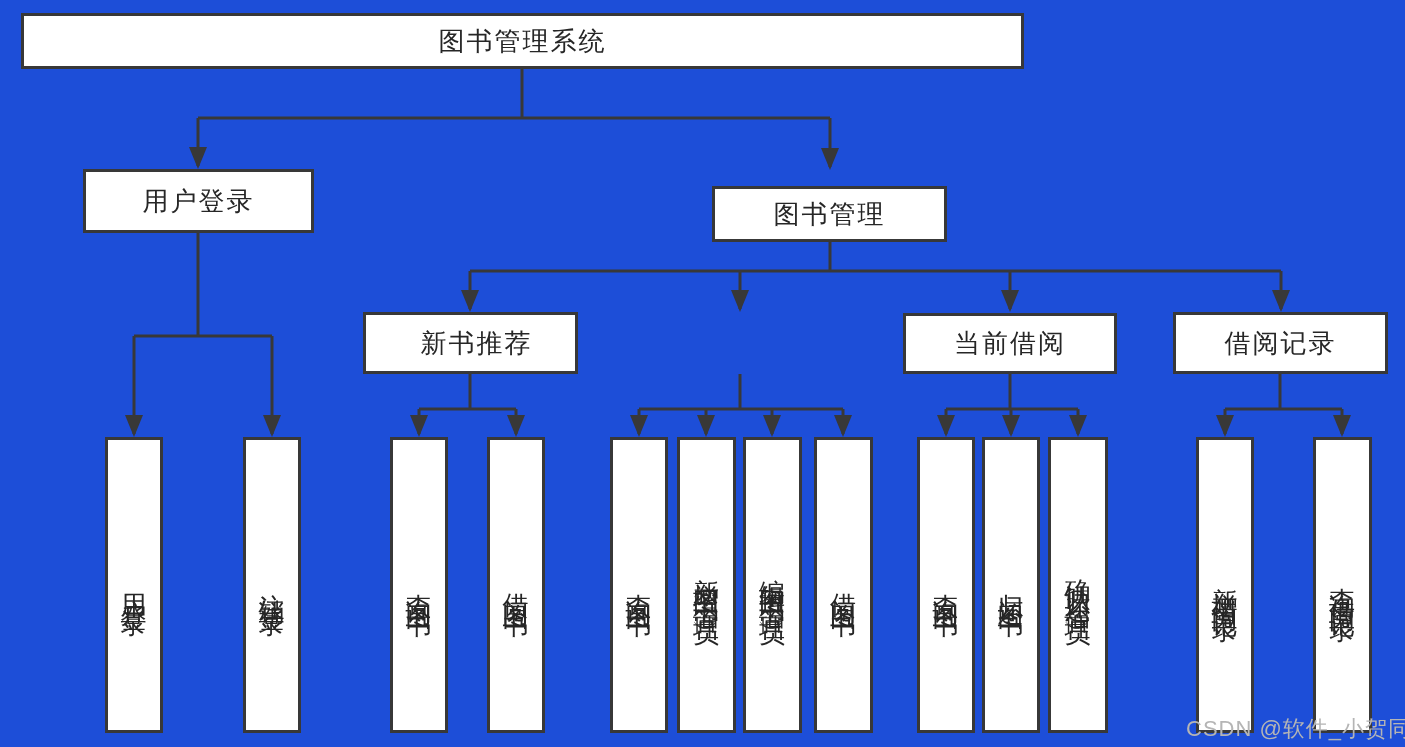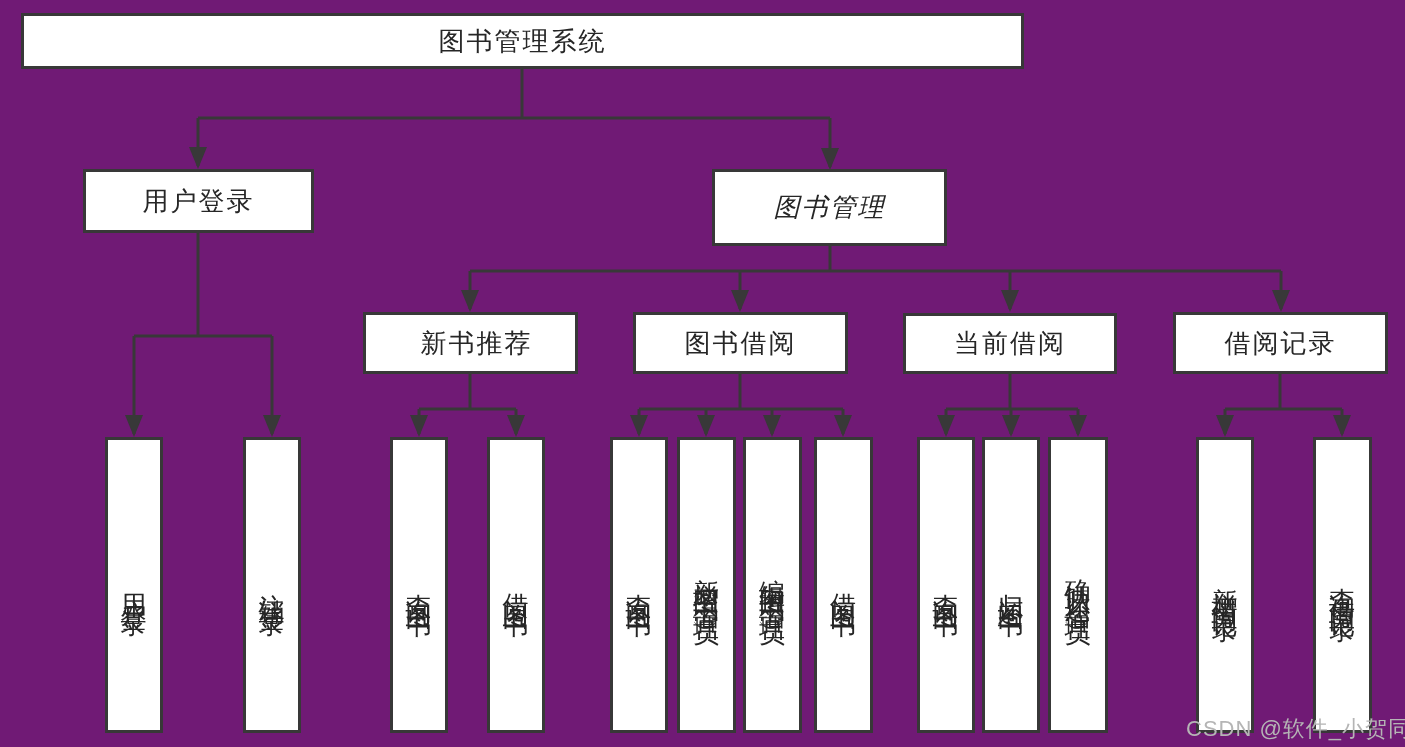--- a/index.html
+++ b/index.html
@@ -1,21 +1,21 @@
 <!DOCTYPE html>
 <html><head>
 <meta charset="utf-8">
 <style>
   * { margin: 0; padding: 0; box-sizing: border-box; }
   html, body { background: #ffffff; }
   .canvas {
     position: relative;
     width: 1405px;
     height: 747px;
-    background: #701a75;
+    background: #1d4ed8;
     font-family: "Liberation Sans", sans-serif;
     overflow: hidden;
   }
   .connectors {
     position: absolute;
     left: 0; top: 0;
     width: 1405px; height: 747px;
     pointer-events: none;
   }
   .node {
@@ -85,29 +85,26 @@
     </g>
   </svg>
 
   <div class="node" style="left:21px; top:13px; width:1003px; height:56px;">
     <span>图书管理系统</span>
   </div>
 
   <div class="node" style="left:83px; top:169px; width:231px; height:64px;">
     <span>用户登录</span>
   </div>
-  <div class="node" style="left:712px; top:169px; width:235px; height:77px;font-style:italic;">
+  <div class="node" style="left:712px; top:186px; width:235px; height:56px;">
     <span>图书管理</span>
   </div>
 
   <div class="node" style="left:363px; top:312px; width:215px; height:62px;padding-left:12px;">
     <span>新书推荐</span>
-  </div>
-  <div class="node" style="left:633px; top:312px; width:215px; height:62px;">
-    <span>图书借阅</span>
   </div>
   <div class="node" style="left:903px; top:313px; width:214px; height:61px;text-align:right;">
     <span>当前借阅</span>
   </div>
   <div class="node" style="left:1173px; top:312px; width:215px; height:62px;">
     <span>借阅记录</span>
   </div>
 
   <div class="node leaf" style="left:105px; top:437px; width:58px; height:296px;">
     <span class="vlabel">用户登录</span>

